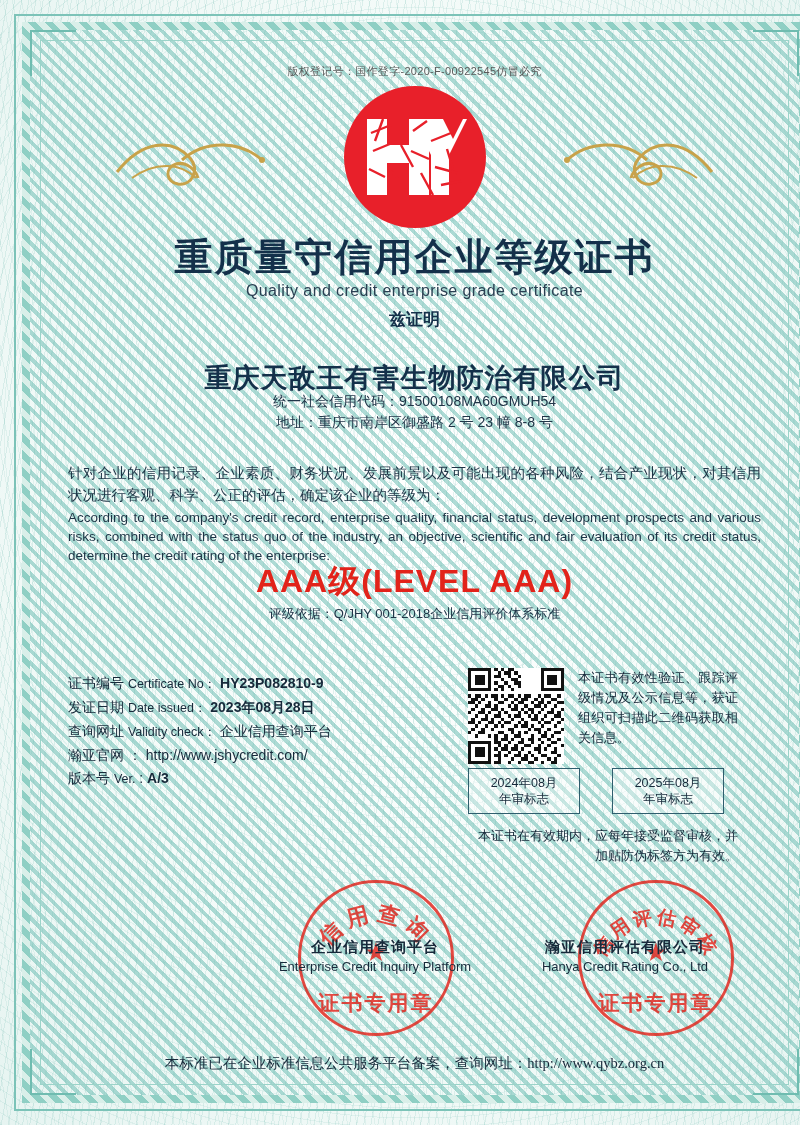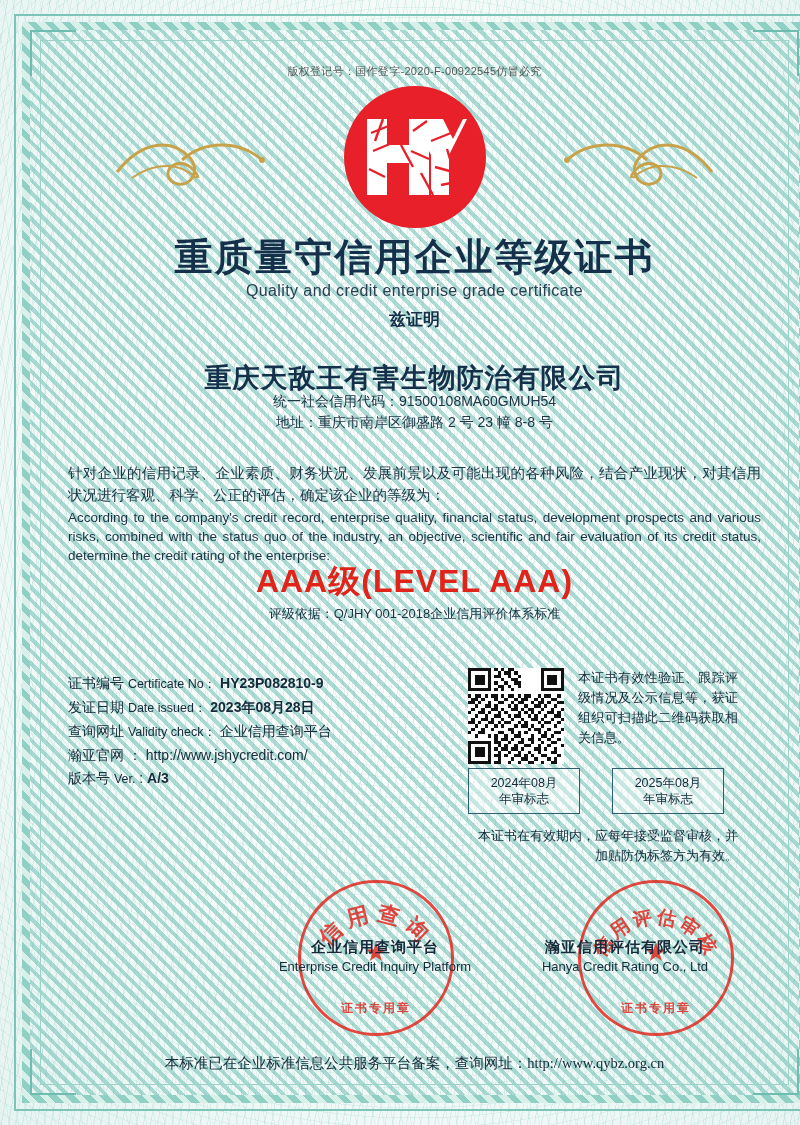--- a/index.html
+++ b/index.html
@@ -159,21 +159,21 @@
   .stamp.right{left:578px;top:880px;}
   .stamp .arc{
     position:absolute;left:0;top:0;width:100%;height:100%;
   }
   .stamp .star{
     position:absolute;left:50%;top:46%;transform:translate(-50%,-50%);
     color:#e2231a;font-size:26px;line-height:26px;
   }
   .stamp .bottom-text{
     position:absolute;left:0;bottom:16px;width:100%;text-align:center;
-    color:#e2231a;font-size:12px;font-weight:bold;letter-spacing:2px;
+    color:#e2231a;font-size:21px;font-weight:bold;letter-spacing:2px;
   }
 
   .org{
     position:absolute;font-size:15px;color:#17293a;text-align:center;
   }
   .org .cn{font-weight:bold;letter-spacing:1px;}
   .org .en{font-size:13px;display:block;margin-top:2px;}
   .org.left{left:260px;top:938px;width:230px;}
   .org.right{left:500px;top:938px;width:250px;}
 

